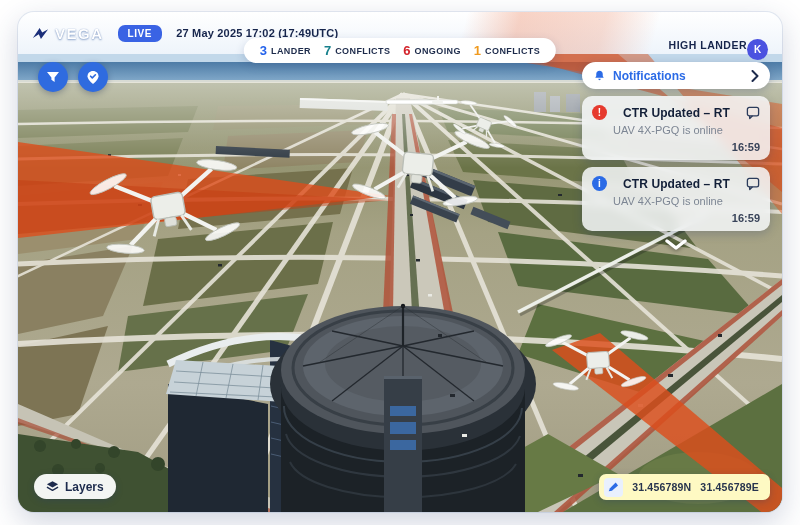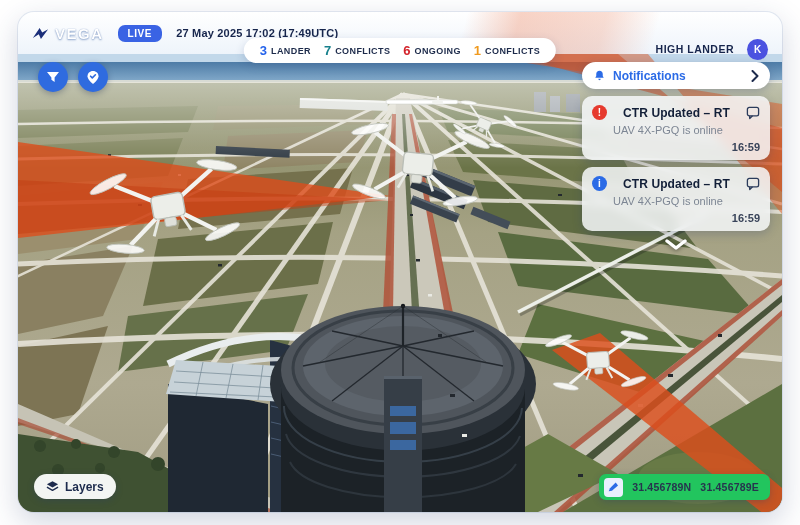--- a/index.html
+++ b/index.html
@@ -8,21 +8,21 @@
             box-shadow:0 10px 30px rgba(40,60,110,.22), 0 0 0 1px rgba(205,215,232,.45); background:#dfe7ef; }
 
   
   .header { position:relative; height:42px; background:linear-gradient(180deg,#ffffff 0%,#eef4fb 100%); display:flex; align-items:center; padding:0 14px; z-index:30; }
   .header::after { content:""; position:absolute; inset:0; pointer-events:none;
        background:linear-gradient(105deg, rgba(235,125,85,0) 58%, rgba(235,125,85,.34) 65%, rgba(235,125,85,.26) 76%, rgba(235,125,85,0) 83%); }
   .brand { display:flex; align-items:center; gap:6px; }
   .brand-name { font-size:15px; font-weight:bold; letter-spacing:1.5px; color:#ffffff; text-shadow:0 1px 2px rgba(110,140,190,.75), 0 0 1px rgba(120,145,190,.9); }
   .live-badge { margin-left:14px; background:#3a63e4; color:#fff; font-size:10px; font-weight:bold; letter-spacing:.6px; padding:3px 10px; border-radius:7px; }
   .datetime { margin-left:14px; font-size:11px; font-weight:bold; color:#16254c; letter-spacing:.2px; }
-  .user-box { margin-left:auto; display:flex; align-items:center; gap:13px; position:relative; z-index:2;margin-top:32px; }
+  .user-box { margin-left:auto; display:flex; align-items:flex-start; gap:0; position:relative; z-index:2;margin-top:32px; }
   .user-name { font-size:10.5px; font-weight:bold; color:#16254c; letter-spacing:.5px; }
   .avatar { width:21px; height:21px; border-radius:50%; background:#4b52e0; color:#fff; font-size:10px; font-weight:bold; display:flex; align-items:center; justify-content:center; }
 
   .status-pill { position:absolute; left:50%; transform:translateX(-50%); top:26px; z-index:40;
        background:#ffffff; border-radius:16px; padding:5px 16px; display:flex; align-items:center; gap:13px;
        box-shadow:0 3px 10px rgba(50,70,120,.20); white-space:nowrap; }
   .status-item { display:flex; align-items:center; gap:4px; }
   .status-count { font-size:13px; font-weight:800; }
   .status-label { font-size:9px; font-weight:bold; color:#1c2a4a; letter-spacing:.4px; }
   .s-ongoing { color:#2563eb; } .s-approved { color:#17808c; } .s-decline { color:#d3222a; } .s-conflicts { color:#f09a1e; }
@@ -46,21 +46,21 @@
   .sev-alert { background:#e63a2e; } .sev-info { background:#2b6be6; }
   .card-title { font-size:12px; font-weight:bold; color:#121f38; flex:1; letter-spacing:.1px;text-align:center; }
   .card-body { font-size:11px; color:#7d8694; margin:4px 0 0 21px; }
   .card-time { position:absolute; right:10px; bottom:7px; font-size:11px; font-weight:600; color:#39445a;margin-left:21px; }
   .more-chevron { align-self:center; margin-top:1px; cursor:pointer; filter:drop-shadow(0 1px 2px rgba(0,0,0,.45)); }
 
   .layers-btn { position:absolute; left:16px; bottom:13px; height:25px; background:rgba(255,255,255,.94); border-radius:14px;
        display:flex; align-items:center; gap:6px; padding:0 12px; box-shadow:0 2px 7px rgba(40,60,110,.30); cursor:pointer; z-index:20;justify-content:space-between; }
   .layers-label { font-size:12px; font-weight:bold; color:#1d2b4d; }
 
-  .coords-pill { position:absolute; right:12px; bottom:12px; height:26px; background:#22c55e; border-radius:7px;
+  .coords-pill { position:absolute; right:12px; bottom:12px; height:26px; background:#fef9c3; border-radius:7px;
        display:flex; align-items:center; gap:9px; padding:0 11px 0 5px; box-shadow:0 2px 7px rgba(40,60,110,.30); z-index:20; }
   .coord-icon-box { width:19px; height:19px; border-radius:4px; background:#e9f0fd; display:flex; align-items:center; justify-content:center; }
   .coord-text { font-size:10.5px; font-weight:600; color:#27344e; letter-spacing:.2px; }
 </style>
 </head>
 <body>
 
 <div class="window">
 
   <div class="header">

